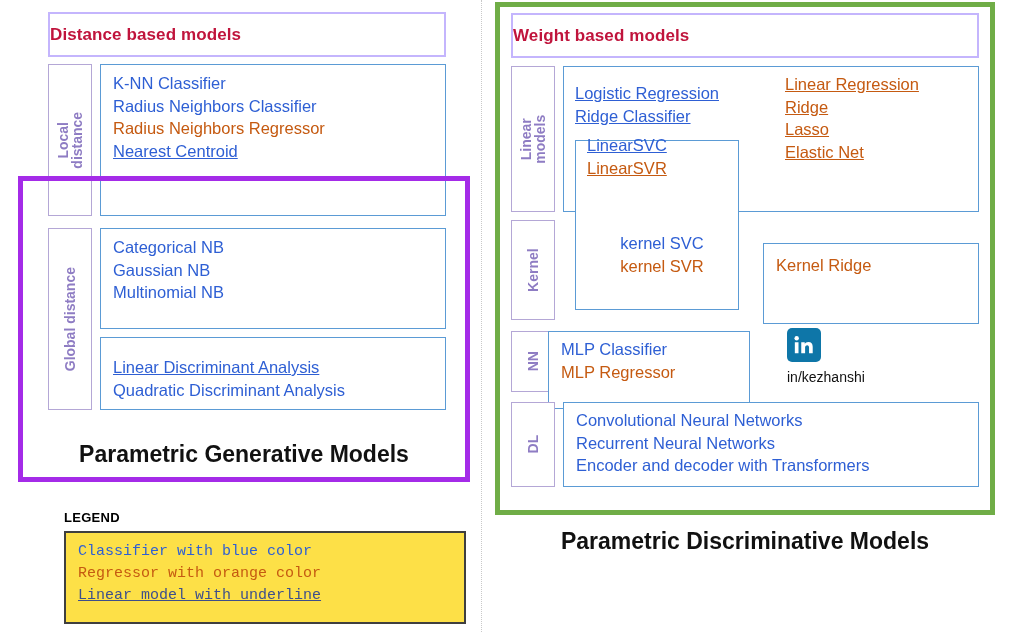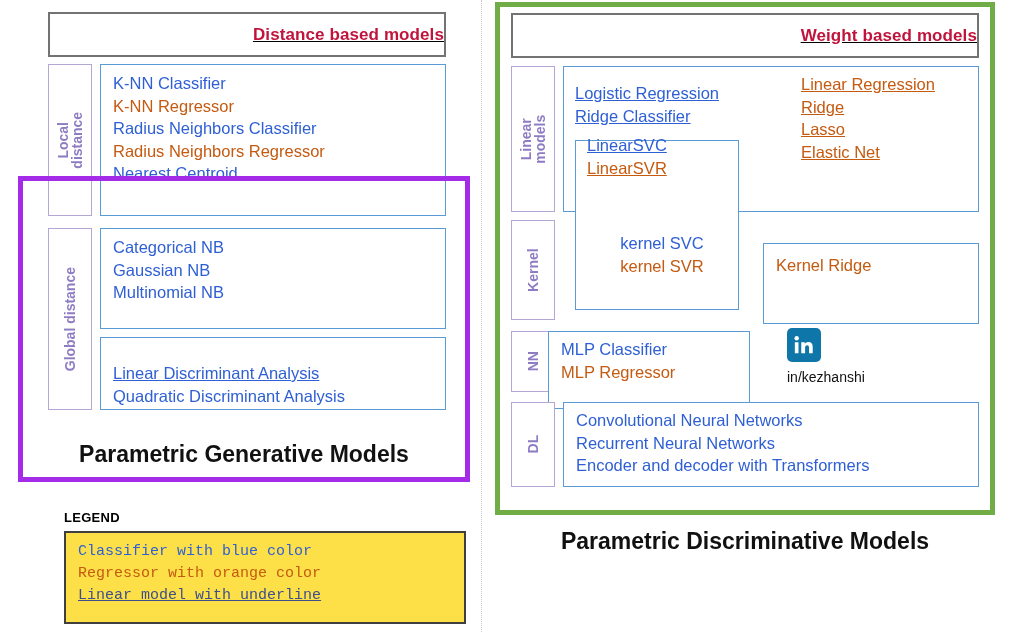--- a/index.html
+++ b/index.html
@@ -5,24 +5,23 @@
   html,body{margin:0;padding:0;background:#ffffff;}
   body{
     width:1024px;height:632px;position:relative;overflow:hidden;
     font-family:"Liberation Sans",sans-serif;
     -webkit-font-smoothing:antialiased;
   }
   .abs{position:absolute;box-sizing:border-box;}
 
   
   .titlebox{
-    border:2px solid #737373;
-    display:flex;align-items:center;justify-content:flex-end;
+    border:2px solid #c4b5fd;
+    display:flex;align-items:center;justify-content:flex-start;
     background:#fff;
-    text-decoration:underline;
   }
   .titlebox span{
     color:#C0143C;font-weight:bold;font-size:17px;letter-spacing:.1px;
   }
   .sidelabel{
     border:1px solid #B4A7D6;background:#fff;
     display:flex;align-items:center;justify-content:center;
   }
   .sidelabel span{
     color:#8E7CC3;font-weight:bold;font-size:14px;line-height:1.02;
@@ -72,37 +71,36 @@
   <div class="abs titlebox" style="left:48px;top:12px;width:398px;height:45px;">
     <span>Distance based models</span>
   </div>
 
   <div class="abs sidelabel" style="left:48px;top:64px;width:44px;height:152px;">
     <span><b>Local</b><br><b>distance</b></span>
   </div>
 
   <div class="abs bluebox listbox" style="left:100px;top:64px;width:346px;height:152px;">
     <div class="item clf">K-NN Classifier</div>
-    <div class="item reg">K-NN Regressor</div>
     <div class="item clf">Radius Neighbors Classifier</div>
     <div class="item reg">Radius Neighbors Regressor</div>
     <div class="item clf ul">Nearest Centroid</div>
   </div>
 
   <div class="abs sidelabel" style="left:48px;top:228px;width:44px;height:182px;">
     <span>Global distance</span>
   </div>
 
   <div class="abs bluebox listbox" style="left:100px;top:228px;width:346px;height:101px;">
     <div class="item clf">Categorical NB</div>
     <div class="item clf">Gaussian NB</div>
     <div class="item clf">Multinomial NB</div>
   </div>
 
-  <div class="abs bluebox listbox" style="left:100px;top:337px;width:346px;height:73px;padding-top:24px;">
+  <div class="abs bluebox listbox" style="left:100px;top:337px;width:346px;height:73px;padding-top:18px;">
     <div class="item clf ul">Linear Discriminant Analysis</div>
     <div class="item clf">Quadratic Discriminant Analysis</div>
   </div>
 
   <div class="abs purpleframe" style="left:18px;top:176px;width:452px;height:306px;"></div>
 
   <div class="abs captionbox" style="left:23px;top:432px;width:442px;height:45px;">
     <span>Parametric Generative Models</span>
   </div>
 
@@ -128,21 +126,21 @@
 
   <div class="abs sidelabel" style="left:16px;top:66px;width:44px;height:146px;">
     <span><b>Linear</b><br><b>models</b></span>
   </div>
 
   <div class="abs bluebox" style="left:68px;top:66px;width:416px;height:146px;"></div>
   <div class="abs" style="left:80px;top:82px;width:180px;">
     <div class="item clf ul">Logistic Regression</div>
     <div class="item clf ul">Ridge Classifier</div>
   </div>
-  <div class="abs" style="left:306px;top:73px;width:190px;">
+  <div class="abs" style="left:290px;top:73px;width:190px;">
     <div class="item reg ul">Linear Regression</div>
     <div class="item reg ul">Ridge</div>
     <div class="item reg ul">Lasso</div>
     <div class="item reg ul">Elastic Net</div>
   </div>
 
   <div class="abs sidelabel" style="left:16px;top:220px;width:44px;height:100px;">
     <span>Kernel</span>
   </div>
 

